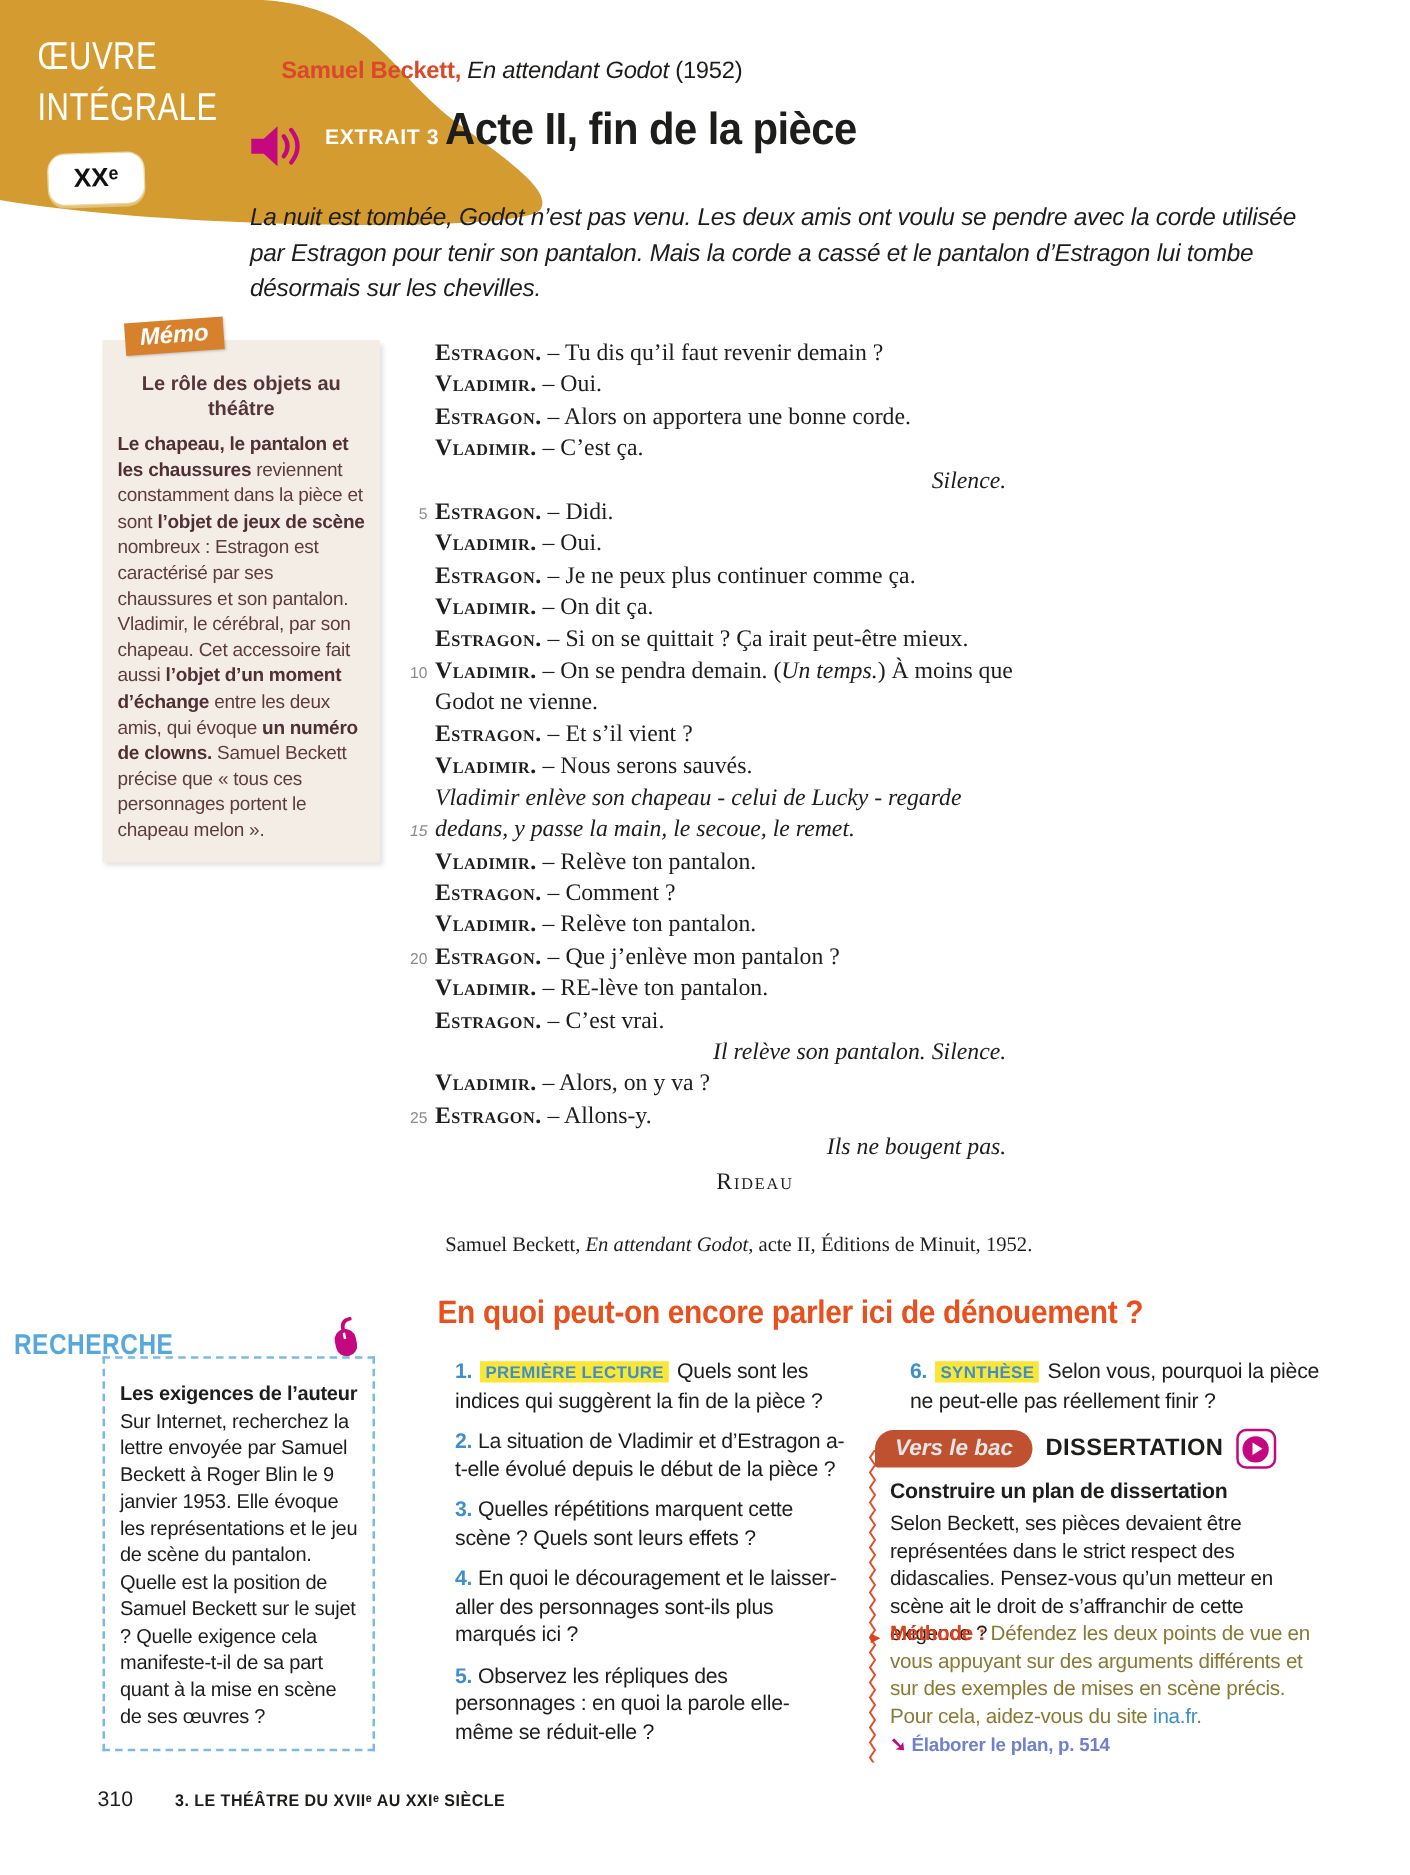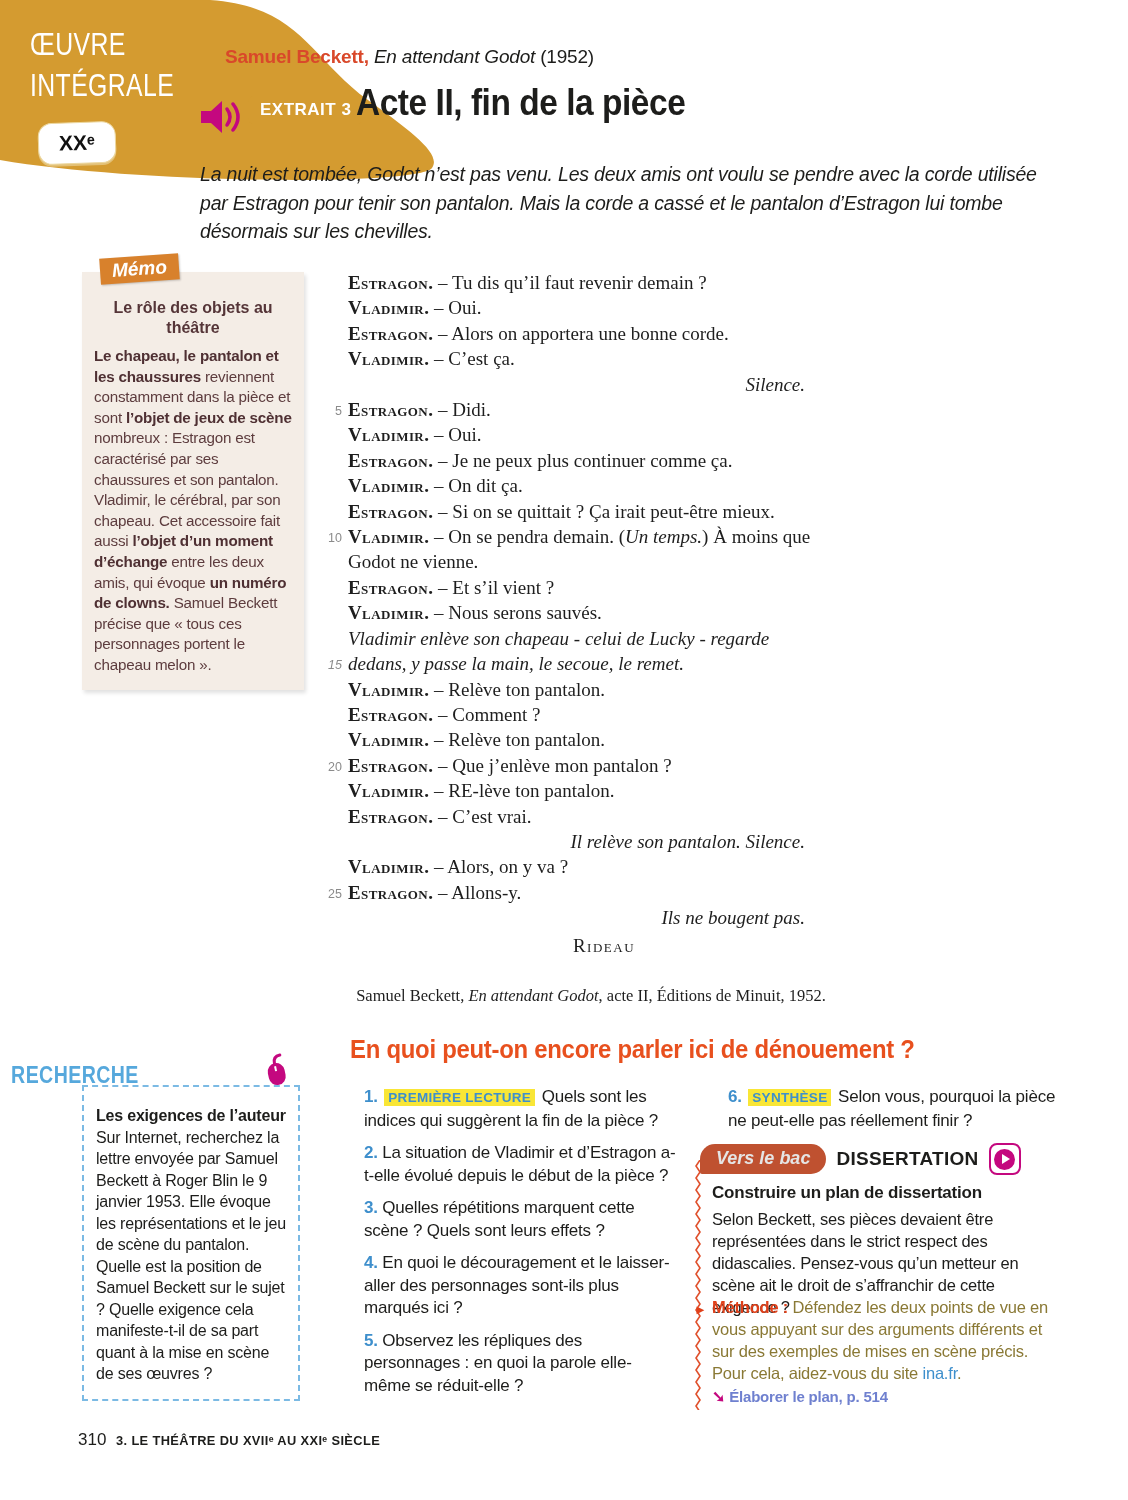--- a/index.html
+++ b/index.html
@@ -87,21 +87,21 @@
   #bac-title{font-weight:700;font-size:17px;margin-bottom:4px;}
   #methode{position:absolute;left:712px;top:1296px;width:348px;font-size:16.5px;line-height:22px;
     color:#8a7935;letter-spacing:-.2px;}
   #methode .m-arrow{position:absolute;left:-18px;top:3px;color:#e0401a;font-size:13px;}
   #methode .m-label{color:#e0401a;font-weight:700;}
   #methode .m-link{color:#3e8fcc;cursor:pointer;}
   #methode-ref{margin-top:2px;color:#6f80cf;font-weight:700;font-size:15px;}
   #methode-ref .r-arrow{color:#c4087f;font-weight:700;font-size:16px;margin-right:4px;}
 
   
-  #footer{position:absolute;left:78px;top:1430px;display:flex;align-items:baseline;gap:10px;}
+  #footer{position:absolute;left:78px;top:1430px;display:flex;align-items:baseline;gap:34px;}
   #page-number{font-size:17px;font-weight:500;}
   #chapter-title{font-size:13.5px;font-weight:700;letter-spacing:.4px;transform:scaleX(.95);transform-origin:left bottom;}
 </style>
 </head>
 <body>
 
 <div id="page">
 
   <svg id="corner-blob" width="470" height="200" viewBox="0 0 470 200">
     <path d="M0 0 H210 C300 6 310 58 368 100 C412 132 442 154 432 168 C418 186 140 184 0 160 Z" fill="#d49b30"></path>

